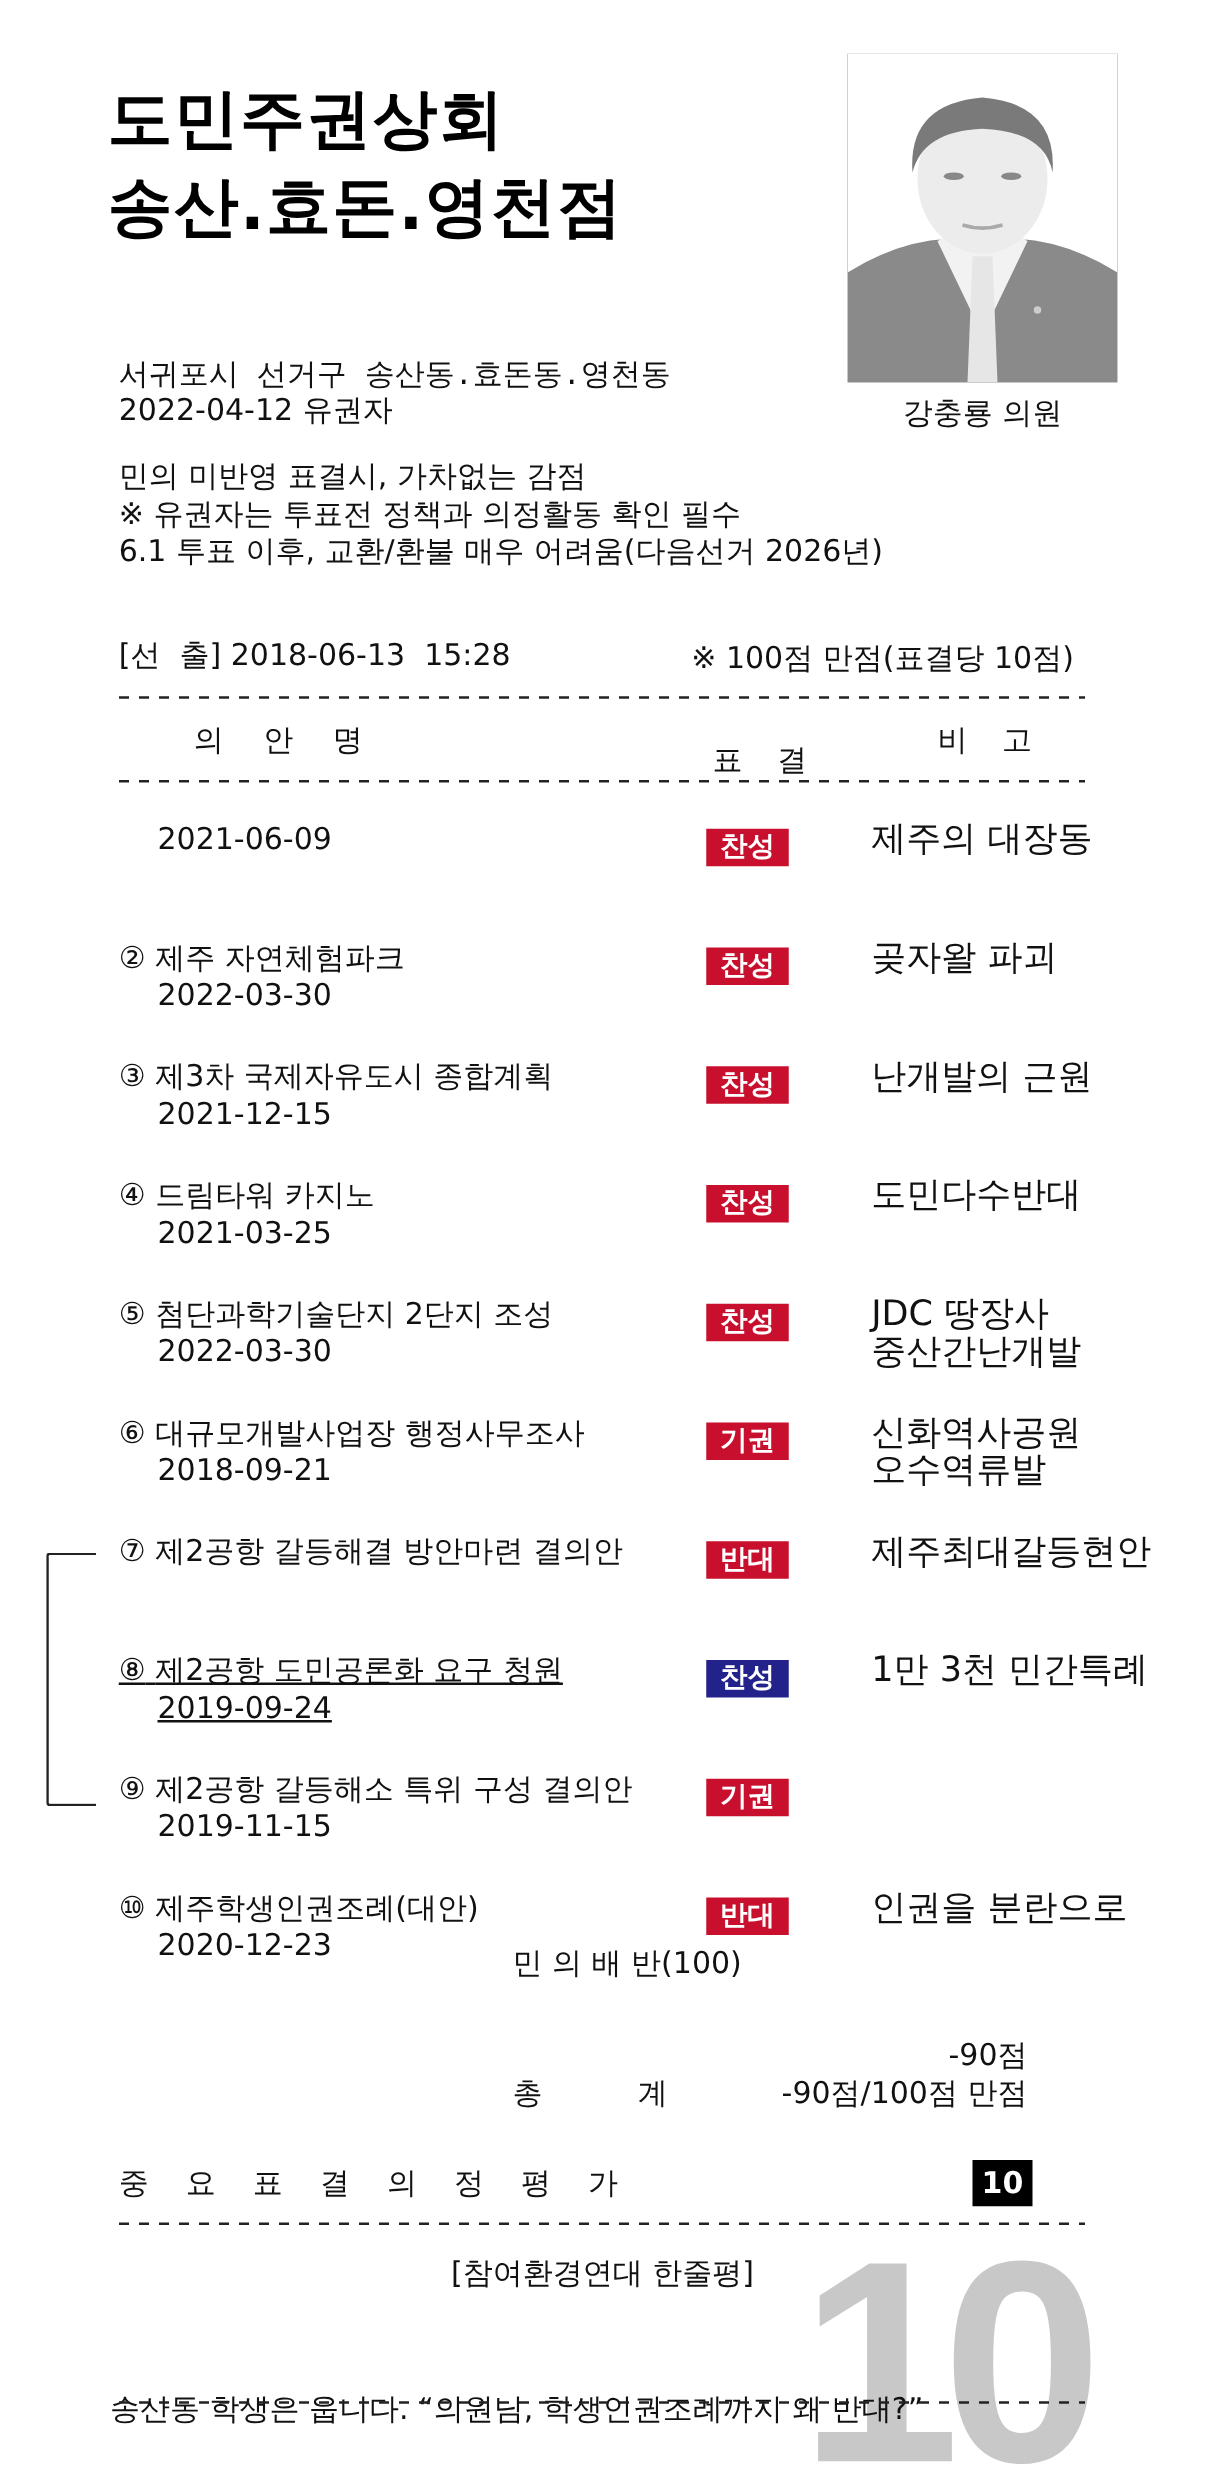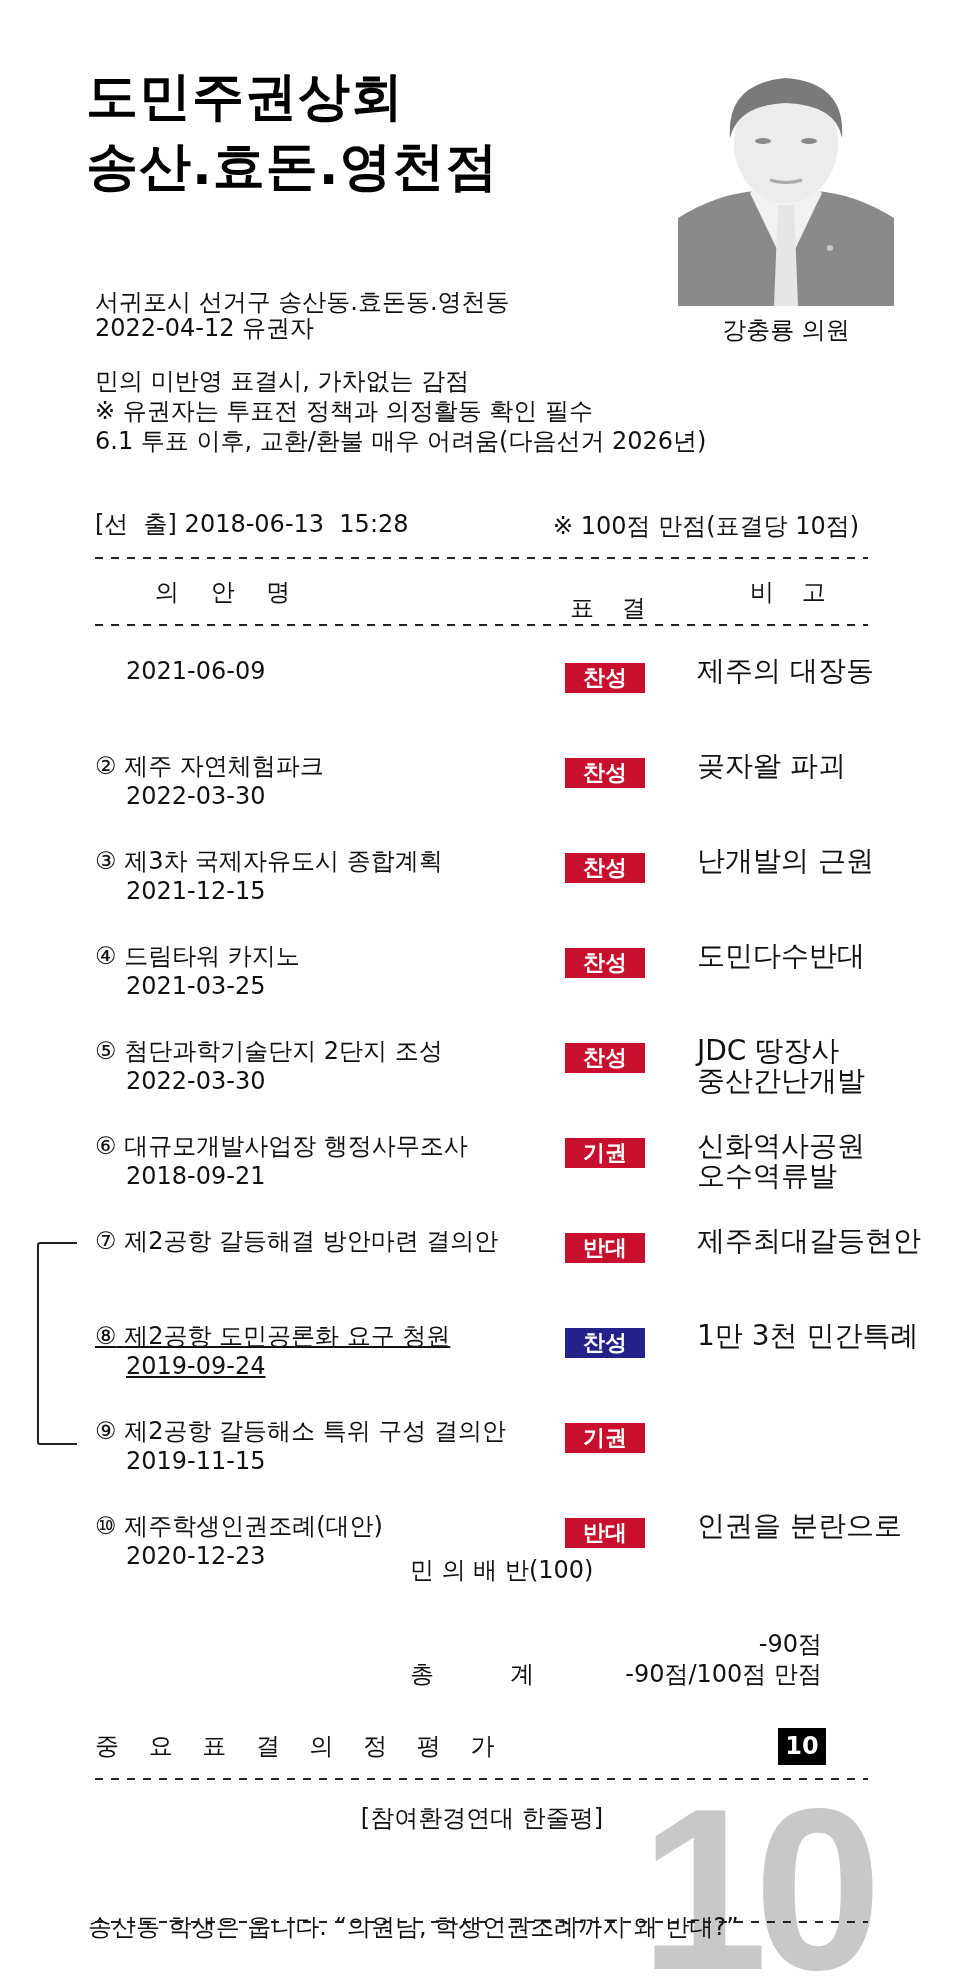--- a/index.html
+++ b/index.html
@@ -5,21 +5,21 @@
   * { box-sizing: border-box; margin: 0; padding: 0; }
   html, body { width: 964px; height: 1985px; background: #ffffff; overflow: hidden; }
   body { position: relative; font-family: "DejaVu Sans", "Liberation Sans", sans-serif; color: #111; }
   .abs { position: absolute; white-space: nowrap; }
   .title { font-weight: 900; font-size: 52px; letter-spacing: 1px; color: #000; line-height: 70px; }
   .txt { font-size: 24px; line-height: 30px; color: #111; }
   .photo { position: absolute; left: 678px; top: 43px; width: 216px; height: 263px; background: #9a9a9a; overflow: hidden; }
   .photo svg { display: block; }
   .dash { position: absolute; left: 95px; width: 773px; height: 2px;
           background-image: repeating-linear-gradient(to right, #222 0 8px, transparent 8px 16px); }
-  .badge { position: absolute; left: 565px; width: 80px; height: 30px; color: #fff; font-weight: bold;
+  .badge { position: absolute; left: 565px; width: 66px; height: 30px; color: #fff; font-weight: bold;
            font-size: 22px; line-height: 30px; text-align: center; }
   .item-title { font-size: 24px; line-height: 30px; }
   .item-date { font-size: 24px; line-height: 30px; padding-left: 31px; }
   .remark { position: absolute; left: 697px; font-size: 28px; line-height: 30px; white-space: pre-line; }
   .bigten { position: absolute; left: 640px; top: 1775px; font-size: 230px; font-weight: 900; color: #c8c8c8;
             line-height: 230px; letter-spacing: -14px; font-family: "Liberation Sans", sans-serif; }
   .scorebox { position: absolute; left: 778px; top: 1728px; width: 48px; height: 37px; background: #000; color: #fff;
               font-weight: bold; font-size: 24px; line-height: 37px; text-align: center; }
   .bracket { position: absolute; left: 37px; top: 1242px; width: 40px; height: 203px;
              border: 2px solid #222; border-right: none; border-radius: 3px 0 0 3px; }
@@ -48,21 +48,21 @@
 
     <ellipse cx="85" cy="98" rx="8" ry="3" fill="#888"></ellipse>
     <ellipse cx="131" cy="98" rx="8" ry="3" fill="#888"></ellipse>
 
     <path d="M92 137 Q108 142 124 137" stroke="#aaa" stroke-width="3" fill="none"></path>
     <circle cx="152" cy="205" r="3" fill="#ccc"></circle>
   </svg>
 </div>
 <div class="abs txt" style="left:711px; top:315px; width:150px; text-align:center;">강충룡 의원</div>
 
-<div class="abs txt" style="left:95px; top:287px;">서귀포시 선거구 송산동.효돈동.영천동</div>
+<div class="abs txt" style="left:95px; top:287px;font-family:Liberation Mono, monospace;">서귀포시 선거구 송산동.효돈동.영천동</div>
 <div class="abs txt" style="left:95px; top:313px;">2022-04-12 유권자</div>
 <div class="abs txt" style="left:95px; top:366px;">민의 미반영 표결시, 가차없는 감점</div>
 <div class="abs txt" style="left:95px; top:396px;">※ 유권자는 투표전 정책과 의정활동 확인 필수</div>
 <div class="abs txt" style="left:95px; top:426px;">6.1 투표 이후, 교환/환불 매우 어려움(다음선거 2026년)</div>
 
 <div class="abs txt" style="left:95px; top:509px; white-space:pre;">[선  출] 2018-06-13  15:28</div>
 <div class="abs txt" style="left:553px; top:511px;">※ 100점 만점(표결당 10점)</div>
 
 <div class="dash" style="top:557px;"></div>
 

